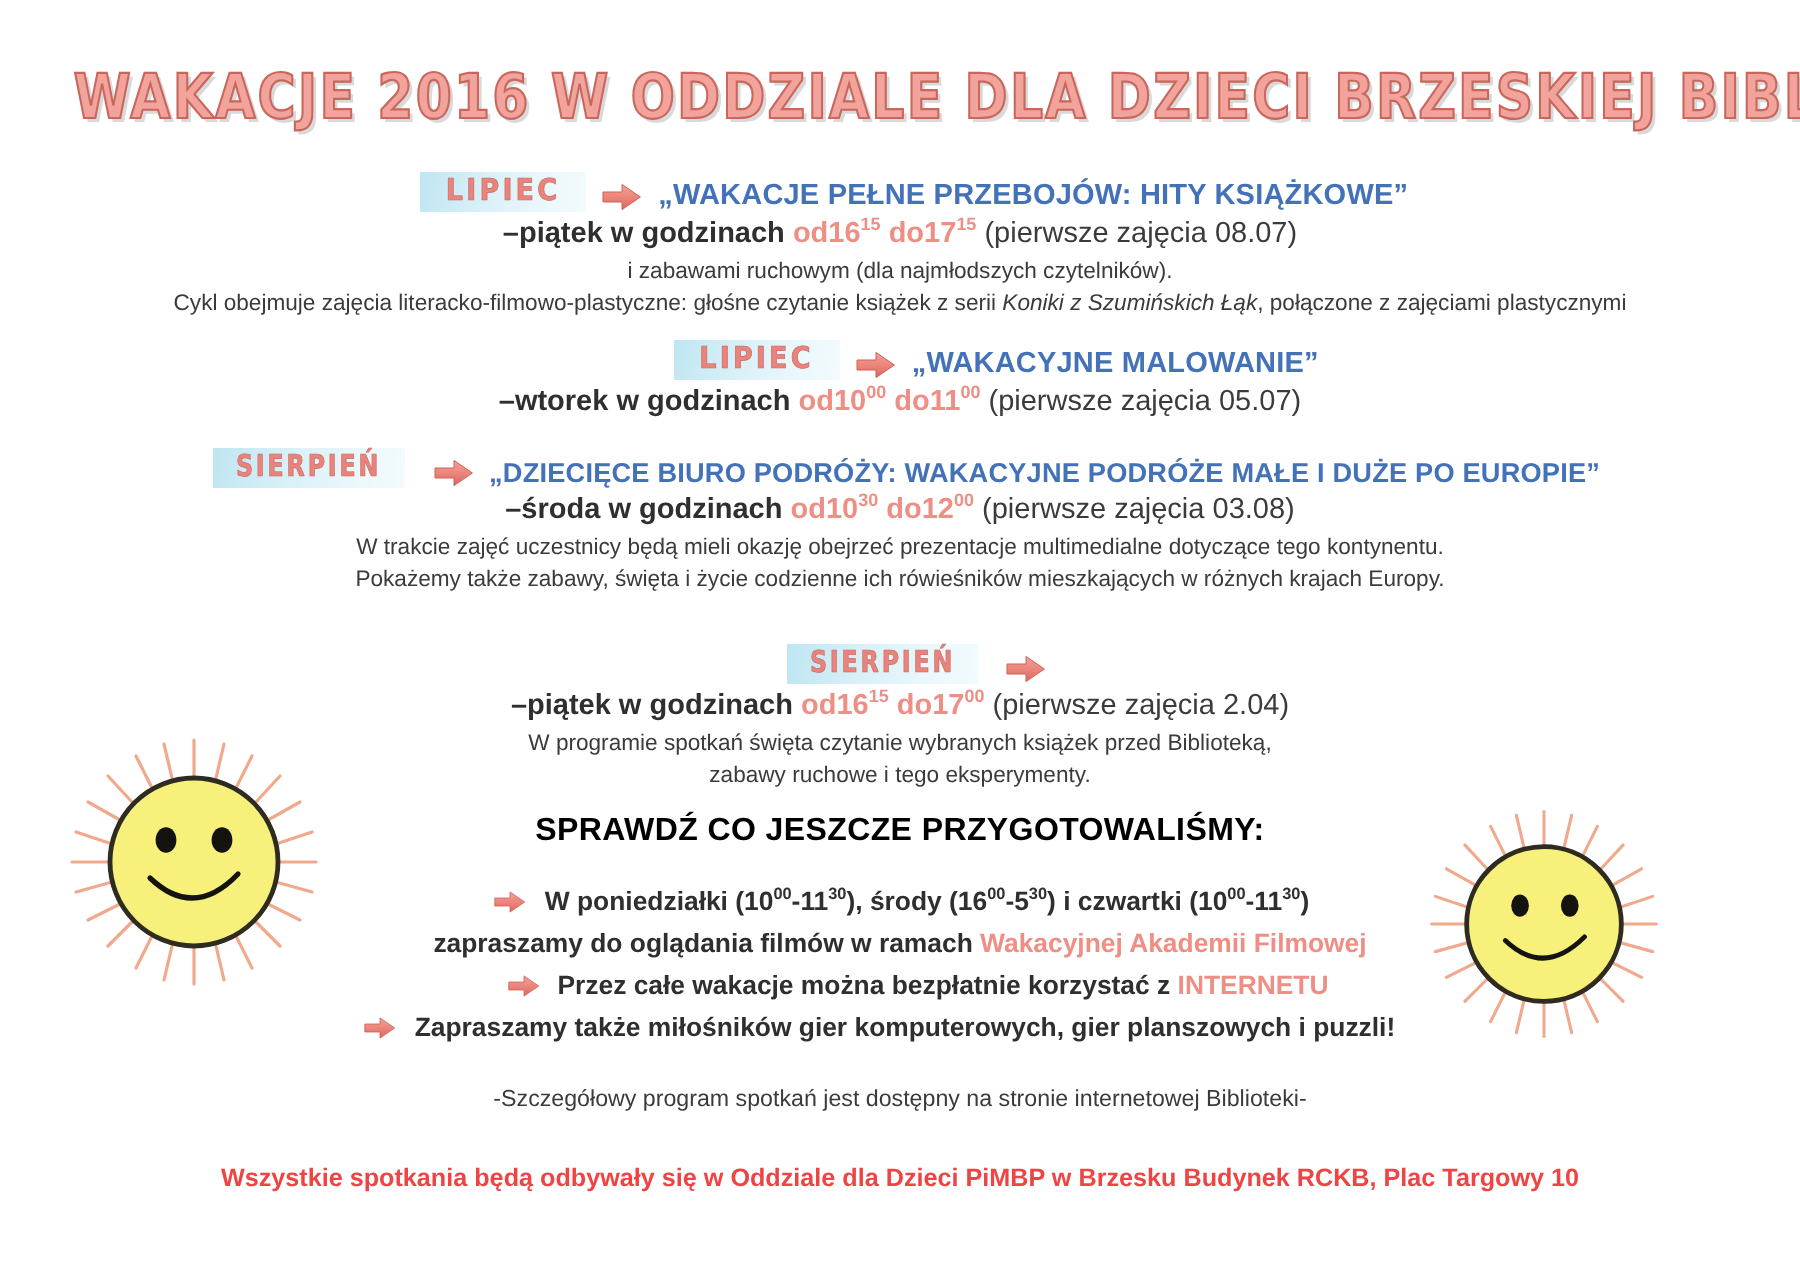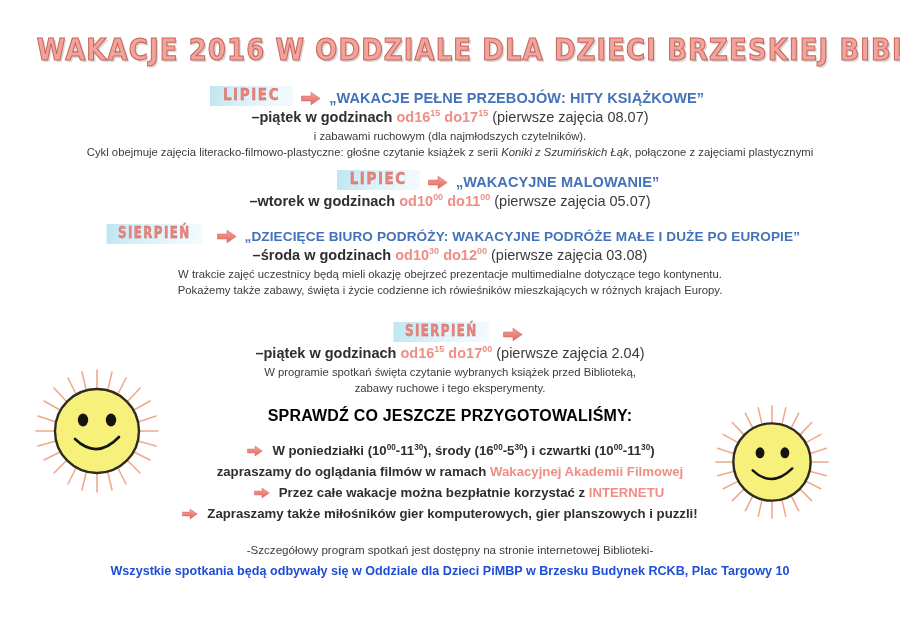--- a/index.html
+++ b/index.html
@@ -142,21 +142,21 @@
   .bline .pink { color: #ef8e85; }
   .bullets .arrow { margin: 0 7px 0 0; vertical-align: -2px; }
 
   .footer {
     position: absolute;
     left: 0; right: 0;
     top: 543px;
     text-align: center;
   }
   .f1 { font-size: 11.6px; color: #3b3b3b; }
-  .f2 { font-size: 12.6px; font-weight: bold; color: #1d4ed8; margin-top: 8px; }
+  .f2 { font-size: 12.6px; font-weight: bold; color: #ef4444; margin-top: 26px; }
 
   
   .sun { position: absolute; }
   .sun-left  { left: 34px;  top: 368px; }
   .sun-right { left: 714px; top: 404px; }
 </style>
 </head>
 <body>
 
 <div class="poster">

